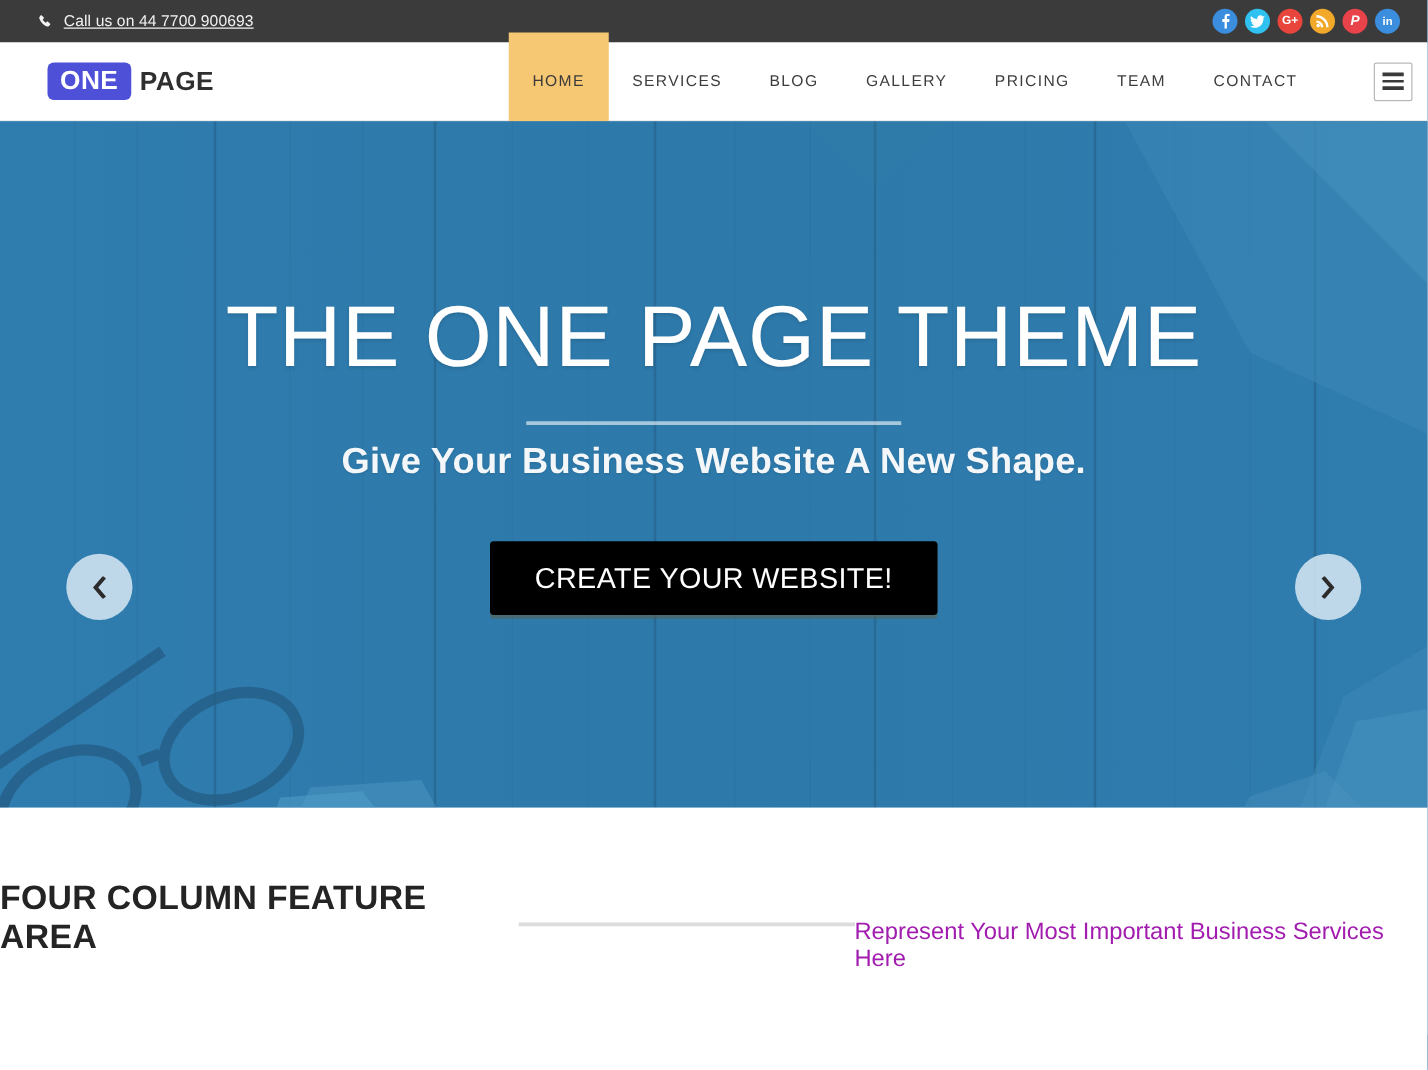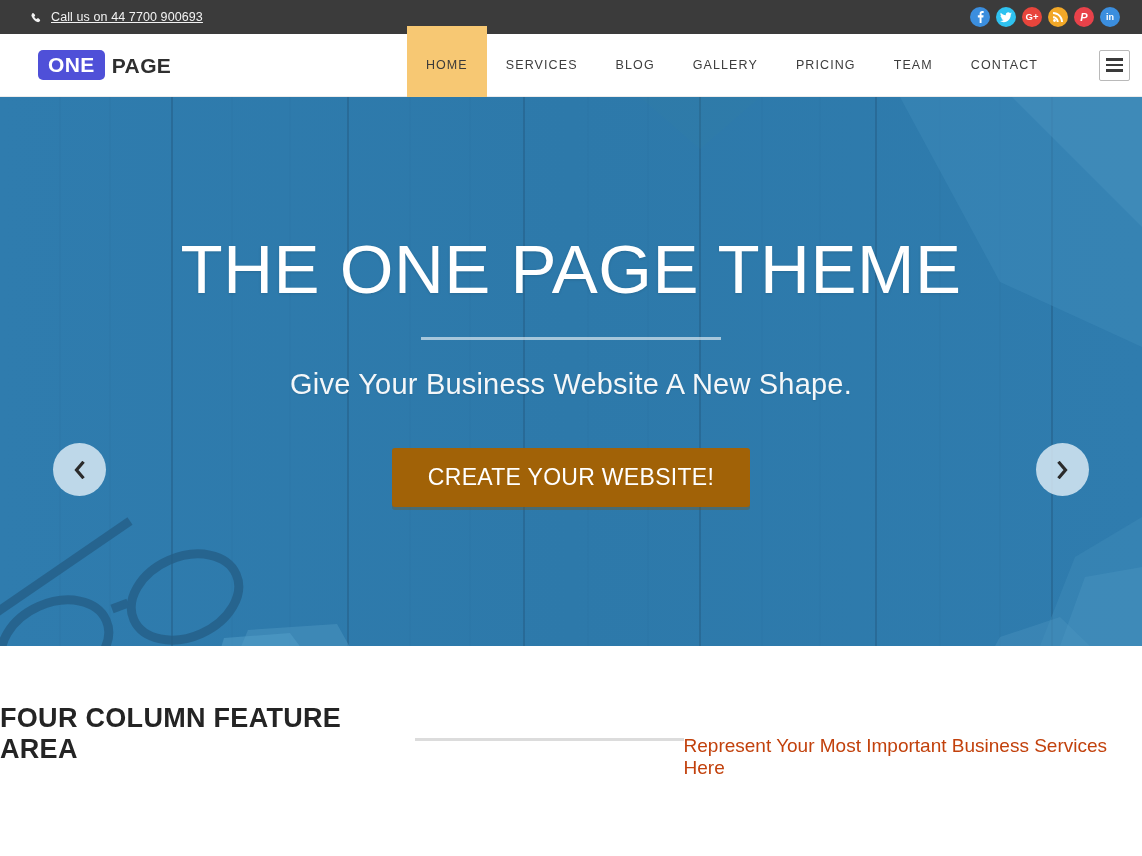--- a/index.html
+++ b/index.html
@@ -138,28 +138,28 @@
   }
   .hero-divider {
     width:300px;
     height:3px;
     background:rgba(255,255,255,.58);
     margin:33px 0 0;
   }
   .hero-sub {
     color:#f4f7f9;
     font-size:29px;
-    font-weight:400;
+    font-weight:700;
     letter-spacing:.2px;
-    margin-top:28px;
+    margin-top:13px;
     text-shadow:0 1px 2px rgba(0,0,0,.10);
   }
   .hero-cta {
     margin-top:47px;
-    background:#a16207;
+    background:#000000;
     color:#ffffff;
     font-size:23px;
     letter-spacing:.3px;
     padding:16px 36px;
     border:none;
     border-radius:3px;
     box-shadow:0 3px 0 rgba(120,82,18,.35);
     cursor:pointer;
     font-family:inherit;
   }
@@ -194,21 +194,21 @@
   }
   .feature-divider {
     width:275px;
     height:3px;
     background:#dcdcdc;
     margin-top:35px;
   }
   .feature-sub {
     margin-top:32px;
     font-size:19px;
-    color:#c2410c;
+    color:#a21caf;
     font-weight:300;
   }
 </style>
 </head>
 <body>
 
 <div class="topbar">
   <div class="topbar-left">
     <span class="phone-icon">
       <svg width="12" height="13" viewBox="0 0 16 16" fill="#f2f2f2">

